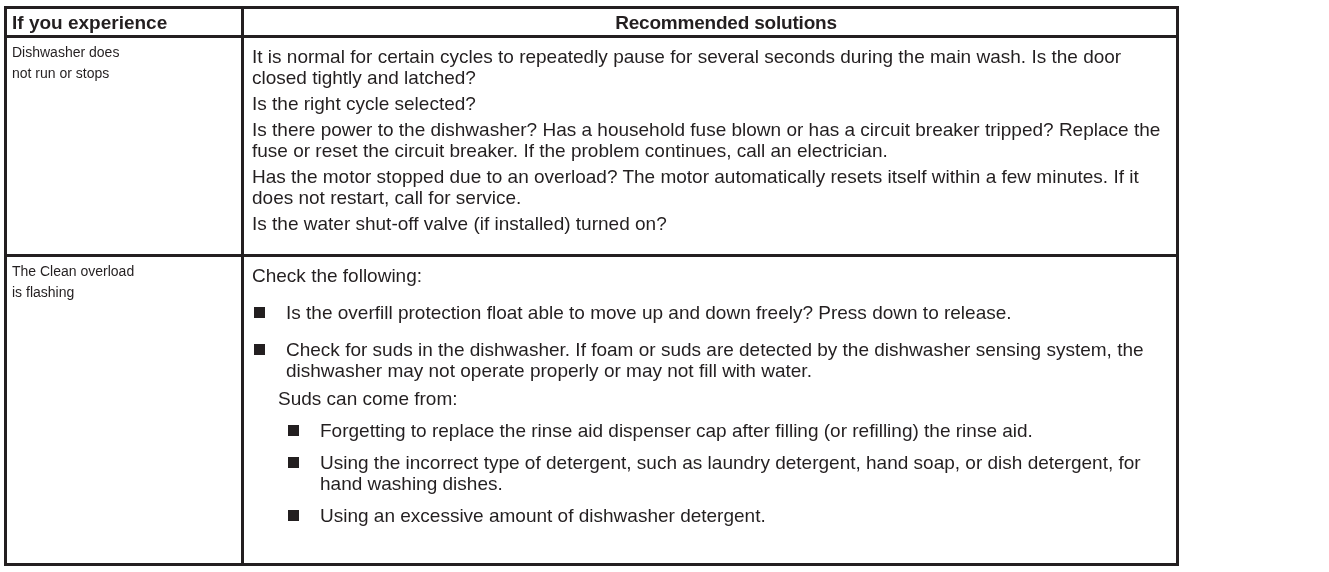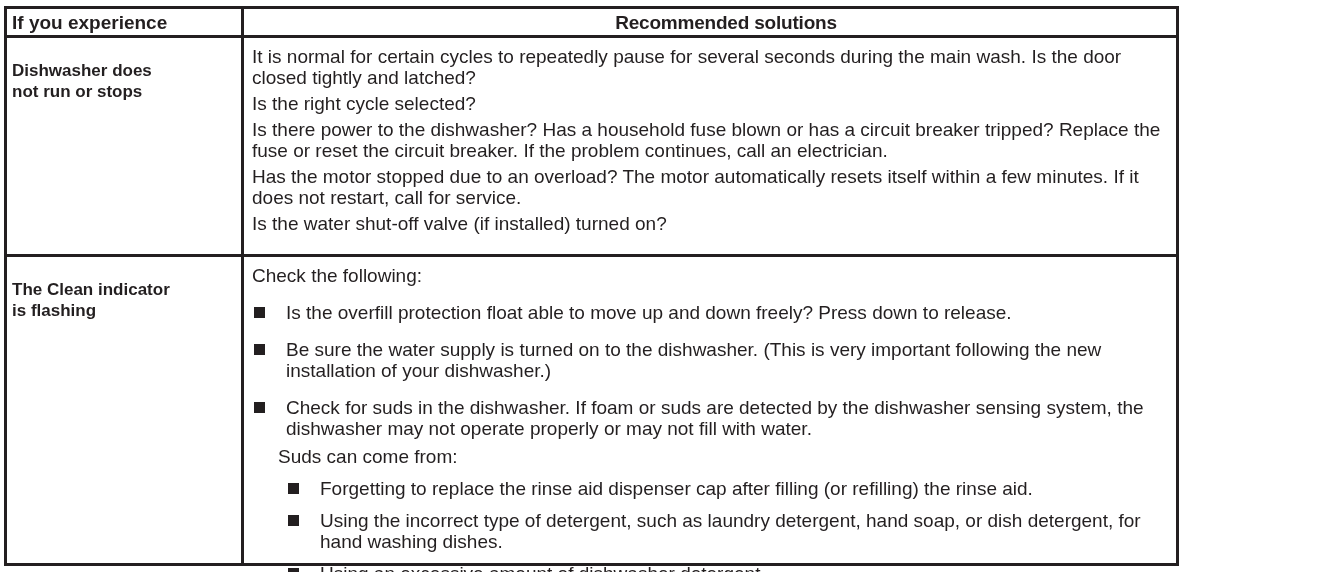--- a/index.html
+++ b/index.html
@@ -11,22 +11,22 @@
   .row.header { top: 0; height: 29px; border-bottom: 3px solid #231f20; }
   .row.r1 { top: 29px; height: 219px; border-bottom: 3px solid #231f20; }
   .row.r2 { top: 248px; bottom: 0; }
   .col-left { position: absolute; left: 0; top: 0; bottom: 0; width: 237px;
               border-right: 3px solid #231f20; box-sizing: border-box; }
   .col-right { position: absolute; left: 237px; right: 0; top: 0; bottom: 0; }
   .hdr-text { font-weight: bold; font-size: 19px; line-height: 28px; }
   .hdr-left { padding-left: 5px; }
   .hdr-right { text-align: center; font-family: "Liberation Sans", sans-serif;
                font-weight: bold; letter-spacing: -0.2px; padding-left: 32px; }
-  .issue { font-weight: bold; font-size: 17px; line-height: 21px;
-           padding: 22px 0 0 5px; }
+  .issue { font-weight: normal; font-size: 14px; line-height: 21px;
+           padding: 4px 0 0 5px; }
   .sol { font-size: 19px; line-height: 21px; padding: 8px 12px 0 8px; }
   .sol p { margin: 0 0 5px 0; }
   .bullet { display: flex; margin: 16px 0 0 0; }
   .bullet .sq { flex: 0 0 34px; position: relative; }
   .bullet .sq::before { content: ""; position: absolute; left: 2px; top: 5px;
            width: 11px; height: 11px; background: #231f20; }
   .bullet .txt { flex: 1; }
   .sub { margin: 7px 0 0 26px; }
   .subbullet { display: flex; margin: 11px 0 0 34px; }
   .subbullet .sq { flex: 0 0 34px; position: relative; }
@@ -62,35 +62,31 @@
         <p>Is there power to the dishwasher? Has a household fuse blown or has a circuit breaker tripped? Replace the fuse or reset the circuit breaker. If the problem continues, call an electrician.</p>
         <p>Has the motor stopped due to an overload? The motor automatically resets itself within a few minutes. If it does not restart, call for service.</p>
         <p>Is the water shut-off valve (if installed) turned on?</p>
       </div>
     </div>
   </div>
 
   <div class="row r2">
     <div class="col-left">
       <div class="issue">
-        <div>The Clean indicator</div>
+        <div>The Clean overload</div>
         <div>is flashing</div>
       </div>
     </div>
     <div class="col-right">
       <div class="sol">
         <p>Check the following:</p>
 
         <div class="bullet">
           <span class="sq"></span>
           <span class="txt">Is the overfill protection float able to move up and down freely? Press down to release.</span>
-        </div>
-        <div class="bullet">
-          <span class="sq"></span>
-          <span class="txt">Be sure the water supply is turned on to the dishwasher. (This is very important following the new installation of your dishwasher.)</span>
         </div>
         <div class="bullet">
           <span class="sq"></span>
           <span class="txt">Check for suds in the dishwasher. If foam or suds are detected by the dishwasher sensing system, the dishwasher may not operate properly or may not fill with water.</span>
         </div>
 
         <div class="sub">Suds can come from:</div>
 
         <div class="subbullet">
           <span class="sq"></span>

